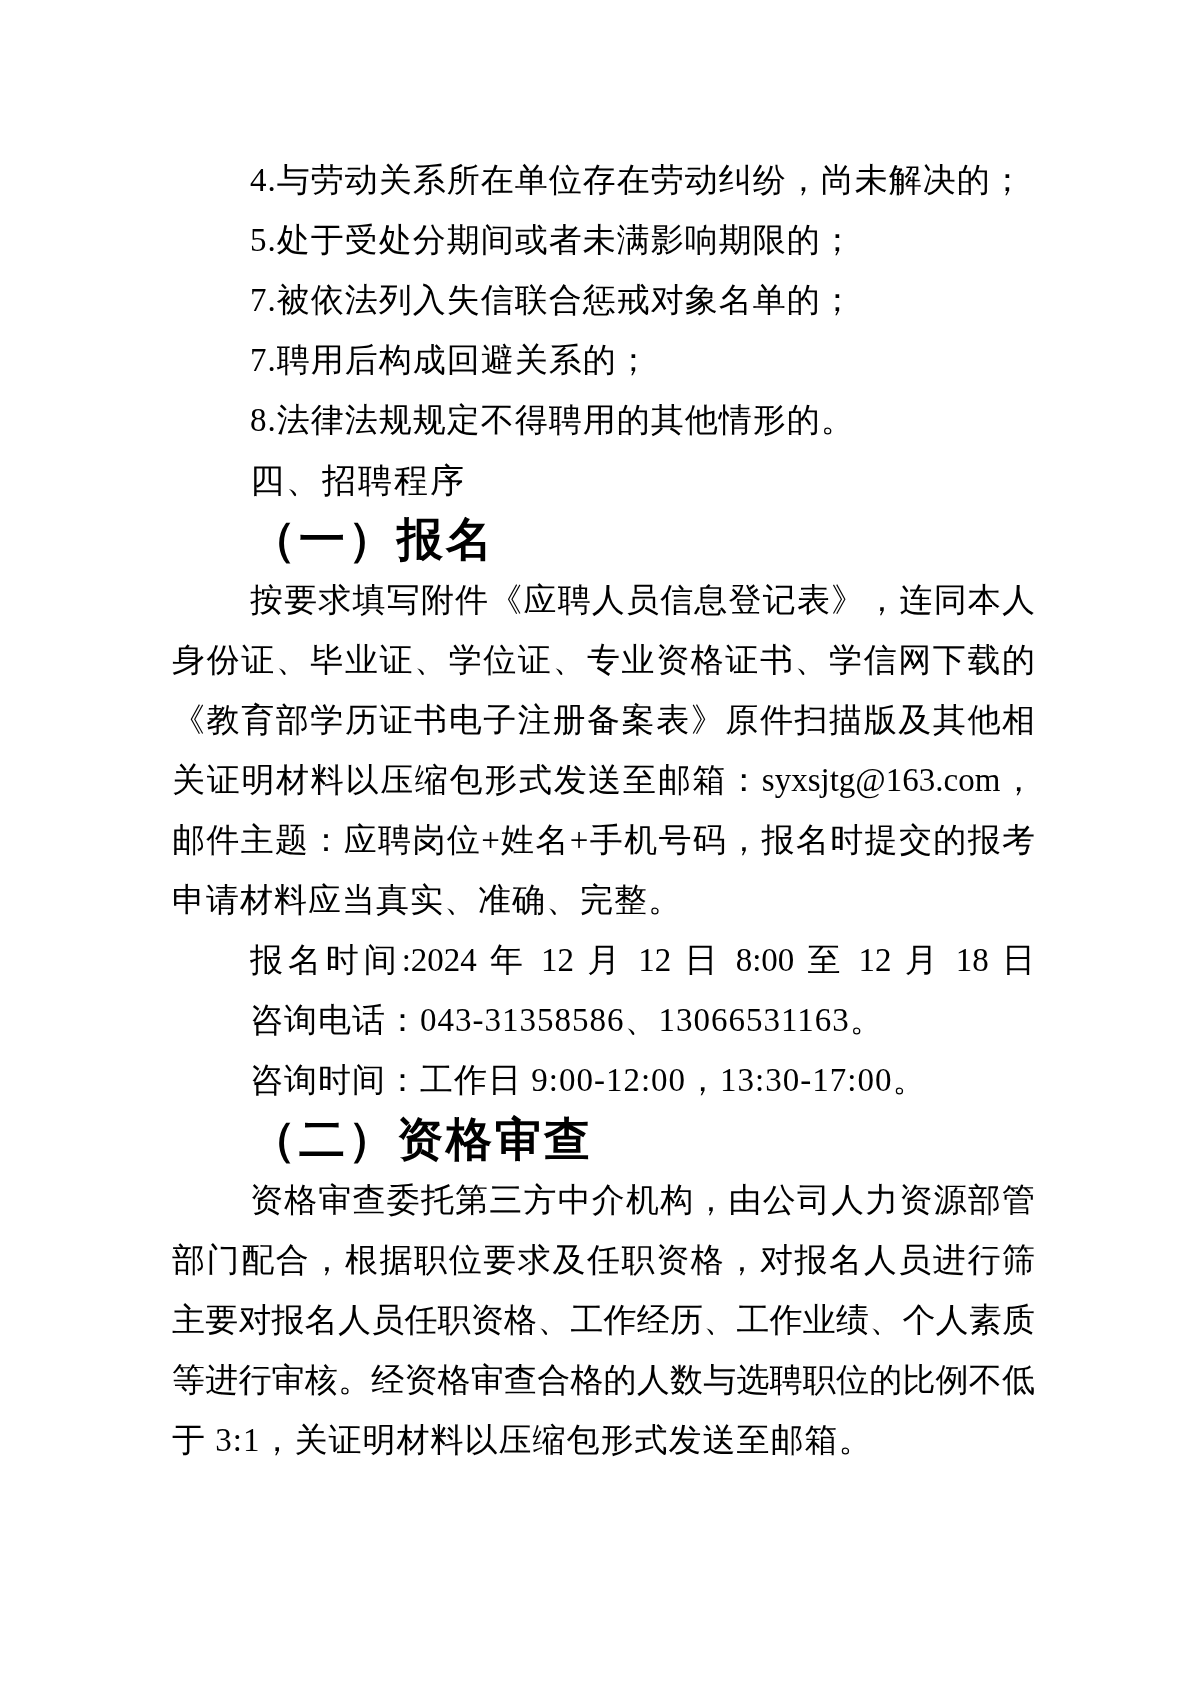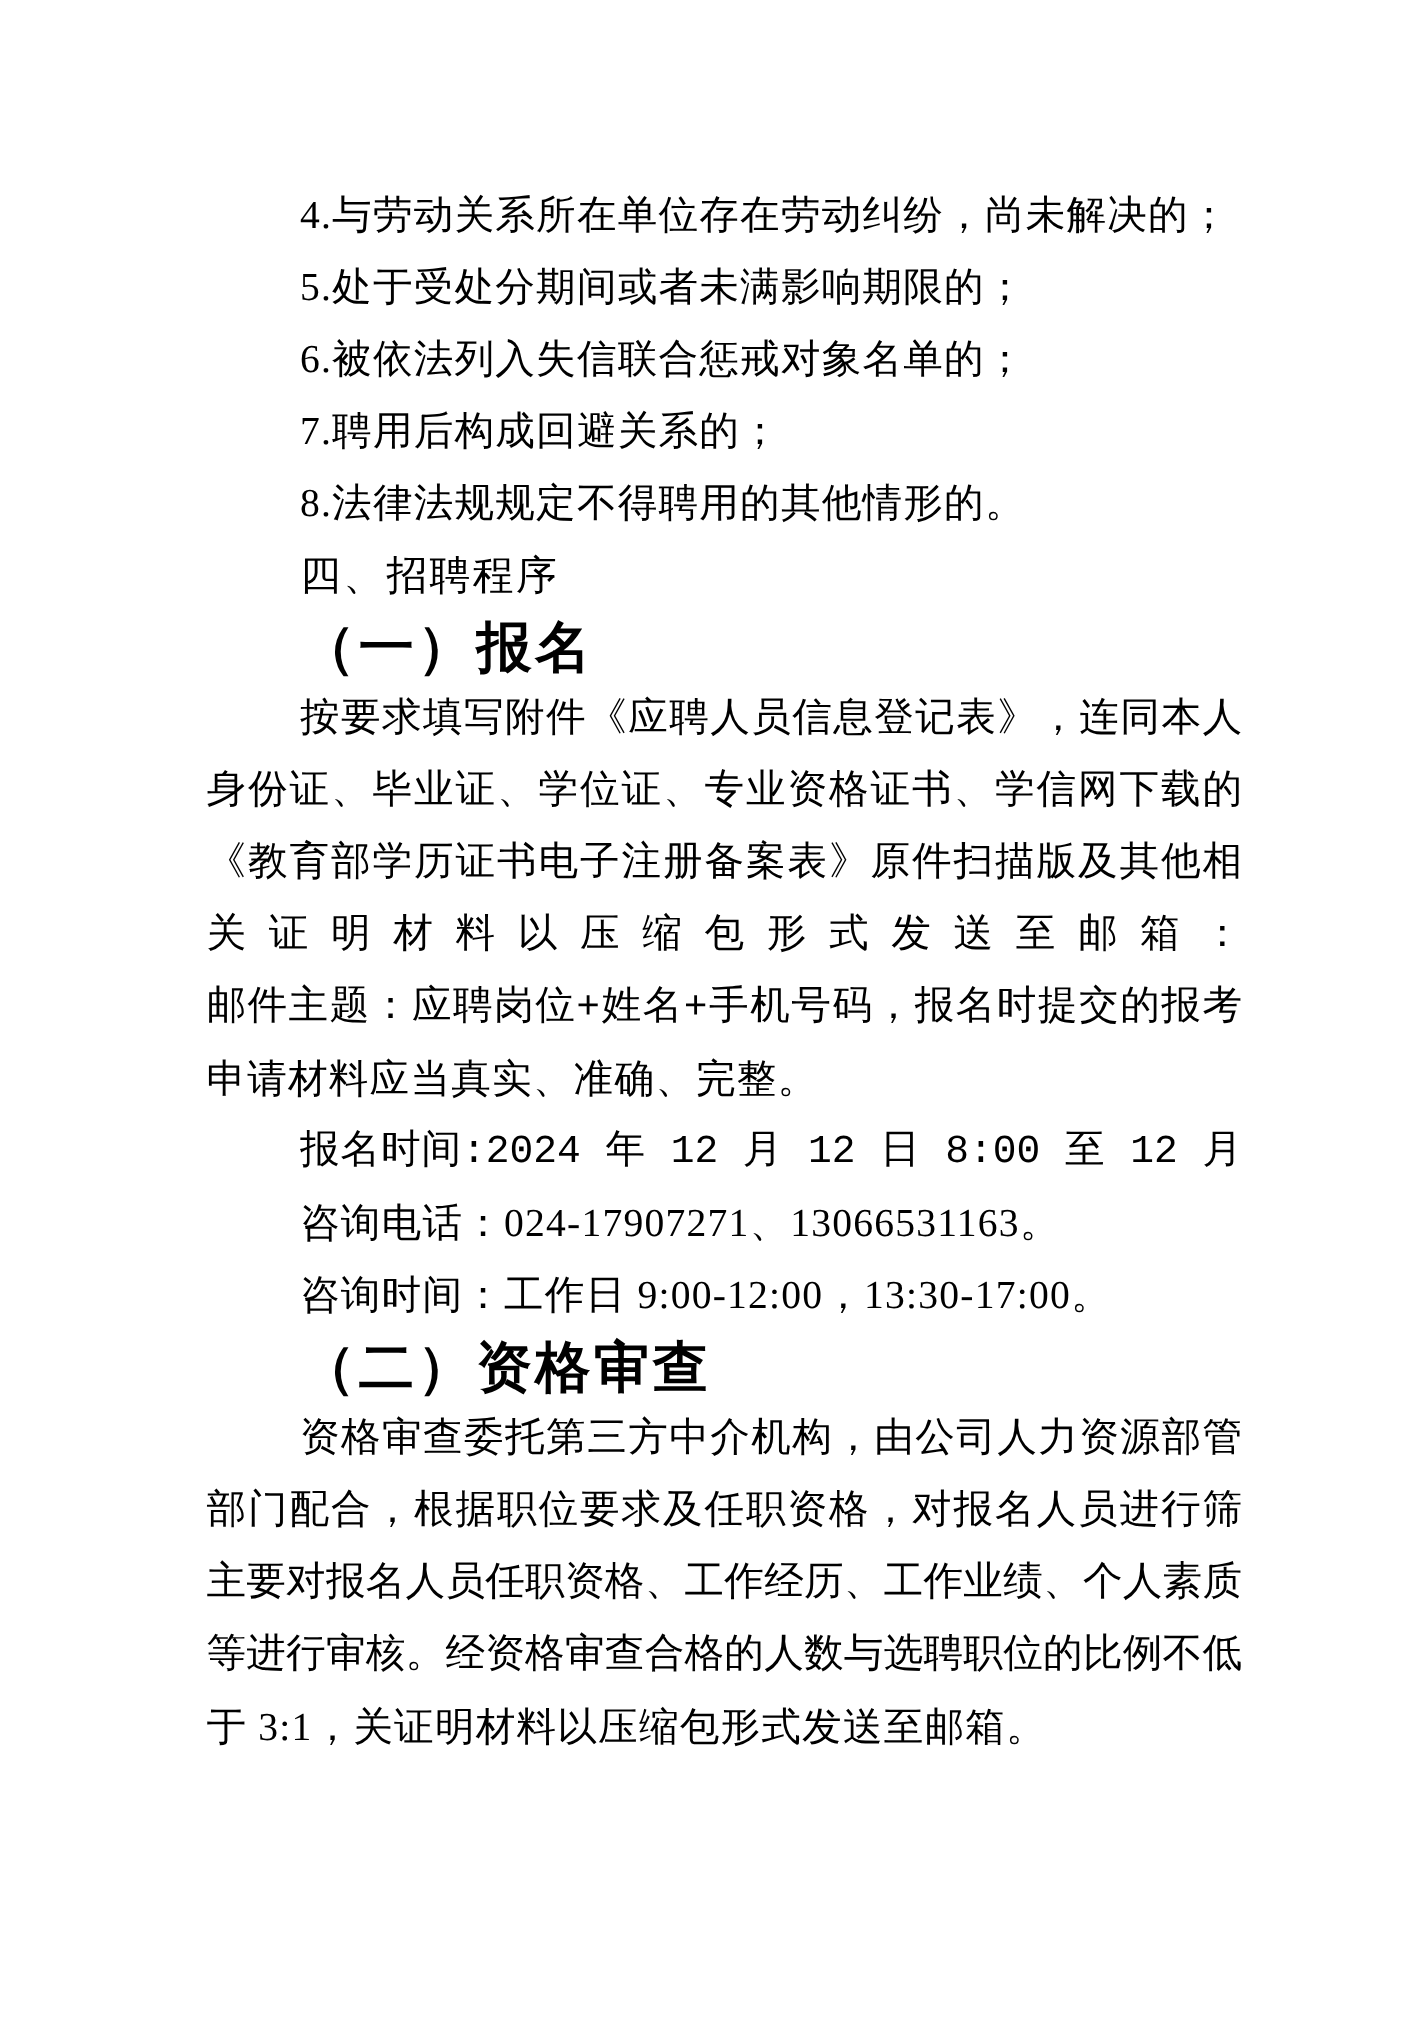--- a/index.html
+++ b/index.html
@@ -28,21 +28,20 @@
     font-size: 33px;
     letter-spacing: 1px;
     white-space: nowrap;
     overflow: hidden;
   }
   .justify {
     white-space: normal;
     text-align: justify;
     text-align-last: justify;
     letter-spacing: 0;
-    font-family: Liberation Mono, monospace;
   }
   .indent {
     padding-left: 78px;
   }
   .h1 {
     font-family: "Liberation Sans", sans-serif;
     font-weight: normal;
     font-size: 34px;
     letter-spacing: 2px;
   }
@@ -52,37 +51,37 @@
     letter-spacing: 3px;
   }
 </style>
 </head>
 <body>
 
 <div class="page">
 
   <div class="line indent">4.与劳动关系所在单位存在劳动纠纷，尚未解决的；</div>
   <div class="line indent">5.处于受处分期间或者未满影响期限的；</div>
-  <div class="line indent">6.被依法列入失信联合惩戒对象名单的；</div>
+  <div class="line indent">7.被依法列入失信联合惩戒对象名单的；</div>
   <div class="line indent">7.聘用后构成回避关系的；</div>
   <div class="line indent">8.法律法规规定不得聘用的其他情形的。</div>
 
   <div class="line indent h1">四、招聘程序</div>
 
   <div class="line indent h2">（一）报名</div>
 
   <div class="line indent justify">按要求填写附件《应聘人员信息登记表》，连同本人</div>
   <div class="line justify">身份证、毕业证、学位证、专业资格证书、学信网下载的</div>
   <div class="line justify">《教育部学历证书电子注册备案表》原件扫描版及其他相</div>
   <div class="line justify">关证明材料以压缩包形式发送至邮箱：syxsjtg@163.com，</div>
   <div class="line justify">邮件主题：应聘岗位+姓名+手机号码，报名时提交的报考</div>
   <div class="line">申请材料应当真实、准确、完整。</div>
 
   <div class="line indent justify">报名时间:2024 年 12 月 12 日 8:00 至 12 月 18 日 18:00。</div>
-  <div class="line indent">咨询电话：024-17907271、13066531163。</div>
+  <div class="line indent">咨询电话：043-31358586、13066531163。</div>
   <div class="line indent">咨询时间：工作日 9:00-12:00，13:30-17:00。</div>
 
   <div class="line indent h2">（二）资格审查</div>
 
   <div class="line indent justify">资格审查委托第三方中介机构，由公司人力资源部管理</div>
   <div class="line justify">部门配合，根据职位要求及任职资格，对报名人员进行筛选，</div>
   <div class="line justify">主要对报名人员任职资格、工作经历、工作业绩、个人素质</div>
   <div class="line justify">等进行审核。经资格审查合格的人数与选聘职位的比例不低</div>
   <div class="line">于 3:1，关证明材料以压缩包形式发送至邮箱。</div>
 

